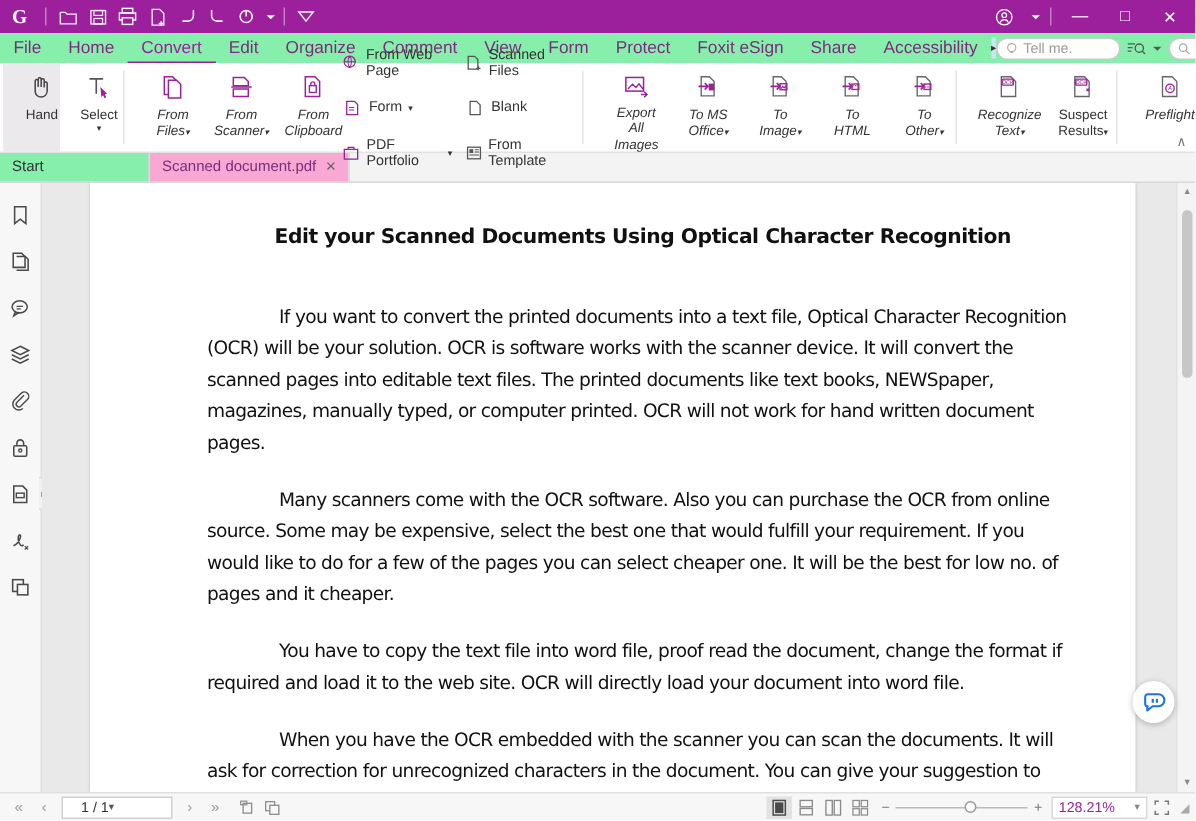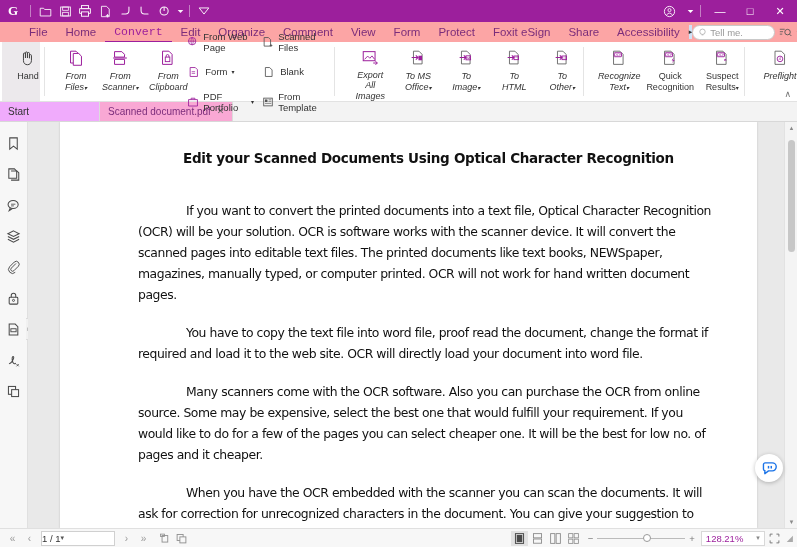--- a/index.html
+++ b/index.html
@@ -35,29 +35,29 @@
     margin-left: auto; display: flex; align-items: center; gap: 0px;
     padding-right: 2px; z-index: 2;
   }
   .tb-btn {
     width: 30px; height: 22px; display: flex; align-items: center; justify-content: center;
     font-size: 11px; color: #fff;
   }
 
   
   .menubar {
-    height: 20px; background: #fca5a5; display: flex; align-items: center;
-    font-size: 11.5px; color: #6b2d6b; position: relative; padding-left: 20px;
+    height: 20px; background: #86efac; display: flex; align-items: center;
+    font-size: 11.5px; color: #6b2d6b; position: relative;
   }
   .menu-item {
     padding: 0 9px; height: 20px; line-height: 20px; white-space: nowrap;
     color: #7b2d7b;
   }
   .menu-item.active {
-    color: #9c1f9c; border-bottom: 1.5px solid #9c1f9c; font-family: Liberation Mono, monospace;
+    color: #9c1f9c; border-bottom: 1.5px solid #9c1f9c;
   }
   .menu-right { margin-left: auto; display: flex; align-items: center; gap: 4px; padding-right: 4px; }
   .menu-arrow {
     width: 10px; height: 14px; background: #cfe3f7; display:flex;
     align-items:center; justify-content:center; font-size: 7px; color: #333;
   }
   .pill {
     height: 15px; border: 1px solid #c9c9c9; border-radius: 8px;
     display: flex; align-items: center; gap: 3px; padding: 0 7px 0 5px;
     font-size: 9.5px; color: #9a9a9a; background: #fff;
@@ -97,21 +97,21 @@
   }
 
   
   .tabbar {
     height: 20px; background: #f3f3f3; display: flex; align-items: flex-end;
     border-bottom: 1px solid #d8d8d8;
   }
   .doctab {
     height: 20px; display: flex; align-items: center; gap: 6px;
     font-size: 10px; padding: 0 8px; color: #333; min-width: 96px;
-    border-right: 1px solid #dcdcdc; background: #f0abfc;
+    border-right: 1px solid #dcdcdc; background: #86efac;
   }
   .doctab.active { background: #f9a8d4; color: #7b2d7b; }
   .tab-x { font-size: 9px; color: #666; }
 
   
   .bodyarea {
     position: absolute; top: 122px; left: 0; right: 0; bottom: 19px;
     display: flex; background: #e9e9e9;
   }
   .leftbar {
@@ -170,21 +170,21 @@
   .statusbar {
     position: absolute; left: 0; right: 0; bottom: 0; height: 19px;
     background: #f7f7f7; border-top: 1px solid #e0e0e0;
     display: flex; align-items: center; font-size: 9.5px; color: #555;
     padding: 0 4px;
   }
   .sb-ico { width: 17px; height: 17px; display:flex; align-items:center; justify-content:center; color:#9a9a9a; font-size: 10px; }
   .pagebox {
     width: 74px; height: 15px; border: 1px solid #d0d0d0; background: #fff;
     display: flex; align-items: center; justify-content: flex-start;
-    padding: 0 0; font-size: 9.5px; color: #333; margin: 0 3px;
+    padding: 0 12px; font-size: 9.5px; color: #333; margin: 0 3px;
   }
   .sb-right { margin-left: auto; display: flex; align-items: center; gap: 1px; }
   .viewico {
     width: 17px; height: 15px; display: flex; align-items: center; justify-content: center;
   }
   .viewico.on { background: #e2e2e2; }
   .zslider { display: flex; align-items: center; gap: 4px; margin: 0 5px; color: #777; }
   .ztrack { width: 88px; height: 1px; background: #bbb; position: relative; }
   .zknob {
     position: absolute; left: 52%; top: -3.5px; width: 8px; height: 8px;
@@ -334,20 +334,30 @@
 
     <div class="rib-group">
       <div class="rib-btn sel">
         <div class="rib-ico">
           <svg width="20" height="20" viewBox="0 0 22 22">
               <path d="M6 12V6.6a1.1 1.1 0 0 1 2.2 0V11M8.2 11V5.4a1.1 1.1 0 0 1 2.2 0V11M10.4 11V6a1.1 1.1 0 0 1 2.2 0v5M12.6 11.4V8.4a1.1 1.1 0 0 1 2.2 0v5.2c0 3-2 4.8-4.4 4.8s-4.4-1.6-4.4-4.4V12" fill="none" stroke="#444" stroke-width="1.1" stroke-linejoin="round"></path>
             </svg>
         </div>
         <div class="rib-lbl">Hand</div>
       </div>
+      <div class="rib-btn">
+        <div class="rib-ico">
+          <svg width="20" height="20" viewBox="0 0 22 22">
+              <path d="M4 5h10M9 5v11" stroke="#555" stroke-width="1.2"></path>
+              <path d="M12 11l5 5-1.8.4 1.1 2.2-1.2.6-1.1-2.2-1.3 1.3z" fill="#9c1f9c"></path>
+            </svg>
+        </div>
+        <div class="rib-lbl">Select</div>
+        <div class="caret">▾</div>
+      </div>
     </div>
 
     <div class="rib-div"></div>
 
     <div class="rib-group">
       <div class="rib-btn wide">
         <div class="rib-ico">
           <svg width="20" height="20" viewBox="0 0 22 22">
               <path d="M5 3.5h6l3 3v10H5z" fill="none" stroke="#9c1f9c" stroke-width="1.1"></path>
               <path d="M8 6h6l3 3v10H8z" fill="#fff" stroke="#9c1f9c" stroke-width="1.1"></path>
@@ -512,32 +522,20 @@
         <div class="rib-ico">
           <svg width="20" height="20" viewBox="0 0 22 22">
               <path d="M5 3.5h7l3.5 3.5v11H5z" fill="none" stroke="#666" stroke-width="1"></path>
               <rect x="5.6" y="5.2" width="8.2" height="4.4" rx=".6" fill="none" stroke="#9c1f9c" stroke-width="1"></rect>
               <text x="9.7" y="8.7" font-size="3.9" fill="#9c1f9c" text-anchor="middle" font-family="DejaVu Sans">OCR</text>
             </svg>
         </div>
         <div class="rib-lbl">Recognize</div>
         <div class="rib-lbl"><span>Text</span><span class="caret">▾</span></div>
       </div>
-      <div class="rib-btn" style="width:54px">
-        <div class="rib-ico">
-          <svg width="20" height="20" viewBox="0 0 22 22">
-              <path d="M5 3.5h7l3.5 3.5v11H5z" fill="none" stroke="#666" stroke-width="1"></path>
-              <rect x="5.6" y="5.2" width="8.2" height="4.4" rx=".6" fill="none" stroke="#9c1f9c" stroke-width="1"></rect>
-              <text x="9.7" y="8.7" font-size="3.9" fill="#9c1f9c" text-anchor="middle" font-family="DejaVu Sans">OCR</text>
-              <path d="M15 10.5l-2.2 3.2h1.8l-1.6 3 3.2-3.6h-1.8z" fill="#9c1f9c"></path>
-            </svg>
-        </div>
-        <div class="rib-lbl">Quick</div>
-        <div class="rib-lbl">Recognition</div>
-      </div>
       <div class="rib-btn" style="width:50px">
         <div class="rib-ico">
           <svg width="20" height="20" viewBox="0 0 22 22">
               <path d="M5 3.5h7l3.5 3.5v11H5z" fill="none" stroke="#666" stroke-width="1"></path>
               <rect x="5.6" y="5.2" width="8.2" height="4.4" rx=".6" fill="none" stroke="#9c1f9c" stroke-width="1"></rect>
               <text x="9.7" y="8.7" font-size="3.9" fill="#9c1f9c" text-anchor="middle" font-family="DejaVu Sans">OCR</text>
               <path d="M13.6 12.2l1.8 1.8M15.4 12.2l-1.8 1.8" stroke="#9c1f9c" stroke-width="1"></path>
             </svg>
         </div>
         <div class="rib-lbl">Suspect</div>
@@ -632,22 +630,22 @@
       </div>
     </div>
 
     <div class="panel-handle">▸</div>
 
     <div class="docscroll">
       <div class="page">
         <div class="page-inner">
           <div class="doc-title">Edit your Scanned Documents Using Optical Character Recognition</div>
           <div class="doc-p">If you want to convert the printed documents into a text file, Optical Character Recognition (OCR) will be your solution. OCR is software works with the scanner device. It will convert the scanned pages into editable text files. The printed documents like text books, NEWSpaper, magazines, manually typed, or computer printed. OCR will not work for hand written document pages.</div>
+          <div class="doc-p">Many scanners come with the OCR software. Also you can purchase the OCR from online source.  Some may be expensive, select the best one that would fulfill your requirement. If you would like to do for a few of the pages you can select cheaper one. It will be the best for low no. of pages and it cheaper.</div>
           <div class="doc-p">You have to copy the text file into word file, proof read the document, change the format if required and load it to the web site. OCR will directly load your document into word file.</div>
-          <div class="doc-p">Many scanners come with the OCR software. Also you can purchase the OCR from online source.  Some may be expensive, select the best one that would fulfill your requirement. If you would like to do for a few of the pages you can select cheaper one. It will be the best for low no. of pages and it cheaper.</div>
           <div class="doc-p">When you have the OCR embedded with the scanner you can scan the documents. It will ask for correction for unrecognized characters in the document. You can give your suggestion to make the changes.</div>
           <div class="doc-p clipped">You can also choose from the list of many options for add/removal the pages, the right and left rotation and many more.</div>
         </div>
       </div>
 
       <div class="vscroll">
         <div class="vtop">▲</div>
         <div class="vthumb"></div>
         <div class="vbot">▼</div>
       </div>

